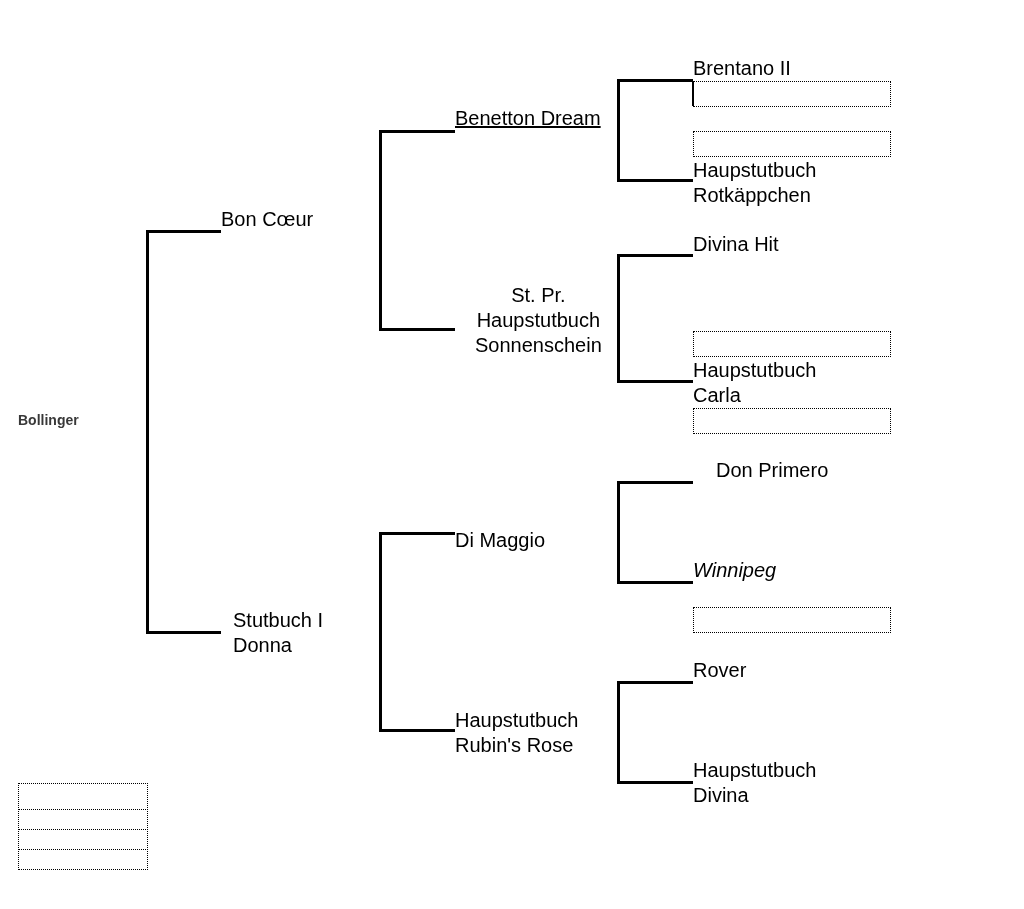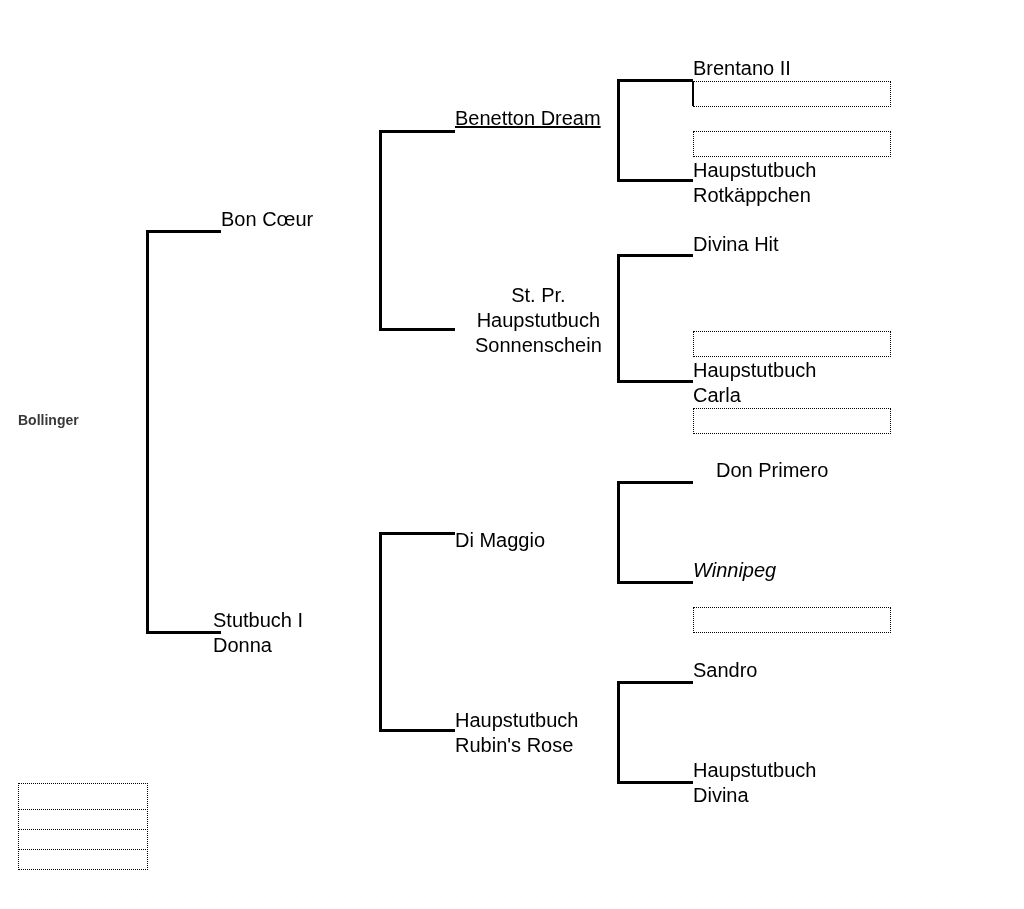--- a/index.html
+++ b/index.html
@@ -63,40 +63,40 @@
   <div class="bracket" style="left:379px;top:532px;width:76px;height:200px;"></div>
 
   <div class="bracket" style="left:617px;top:79px;width:76px;height:103px;"></div>
   <div class="bracket" style="left:617px;top:254px;width:76px;height:129px;"></div>
   <div class="bracket" style="left:617px;top:481px;width:76px;height:103px;"></div>
   <div class="bracket" style="left:617px;top:681px;width:76px;height:103px;"></div>
 
   <div class="label subject" style="left:18px;top:408px;">Bollinger</div>
 
   <div class="label" style="left:221px;top:207px;">Bon Cœur</div>
-  <div class="label" style="left:213px;top:608px;">Stutbuch I
+  <div class="label" style="left:233px;top:608px;">Stutbuch I
 Donna</div>
 
   <div class="label" style="left:455px;top:106px;text-decoration:underline;">Benetton Dream</div>
   <div class="label" style="left:475px;top:283px;text-align:center;">St. Pr.
 Haupstutbuch
 Sonnenschein</div>
   <div class="label" style="left:455px;top:528px;">Di Maggio</div>
   <div class="label" style="left:455px;top:708px;">Haupstutbuch
 Rubin's Rose</div>
 
   <div class="label" style="left:693px;top:56px;">Brentano II</div>
   <div class="label" style="left:693px;top:158px;">Haupstutbuch
 Rotkäppchen</div>
   <div class="label" style="left:693px;top:232px;">Divina Hit</div>
   <div class="label" style="left:693px;top:358px;">Haupstutbuch
 Carla</div>
   <div class="label" style="left:693px;top:458px;margin-left:23px;">Don Primero</div>
   <div class="label" style="left:693px;top:558px;font-style:italic;">Winnipeg</div>
-  <div class="label" style="left:693px;top:658px;">Sandro</div>
+  <div class="label" style="left:693px;top:658px;">Rover</div>
   <div class="label" style="left:693px;top:758px;">Haupstutbuch
 Divina</div>
 
   <div class="field" style="left:693px;top:81px;"></div>
   <div class="cursor" style="left:692px;top:82px;"></div>
   <div class="field" style="left:693px;top:131px;"></div>
   <div class="field" style="left:693px;top:331px;"></div>
   <div class="field" style="left:693px;top:408px;"></div>
   <div class="field" style="left:693px;top:607px;"></div>
 

